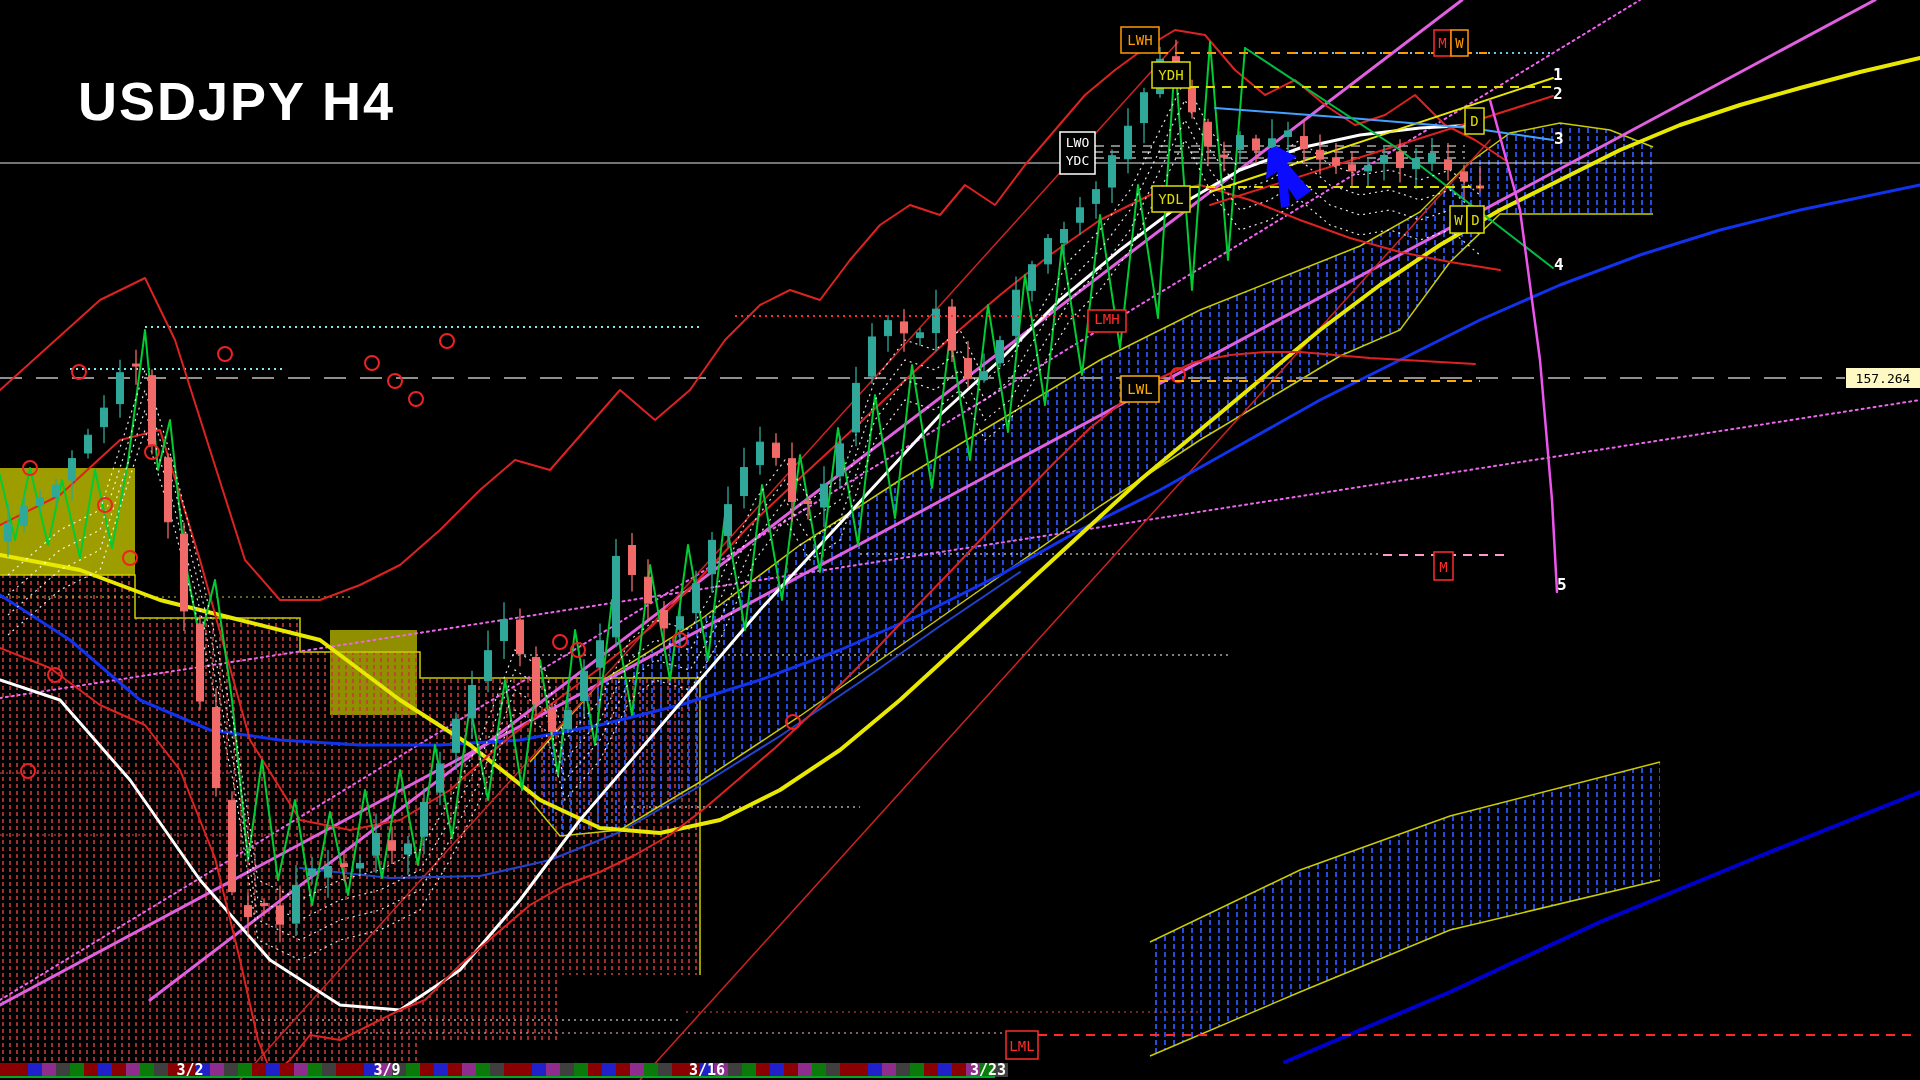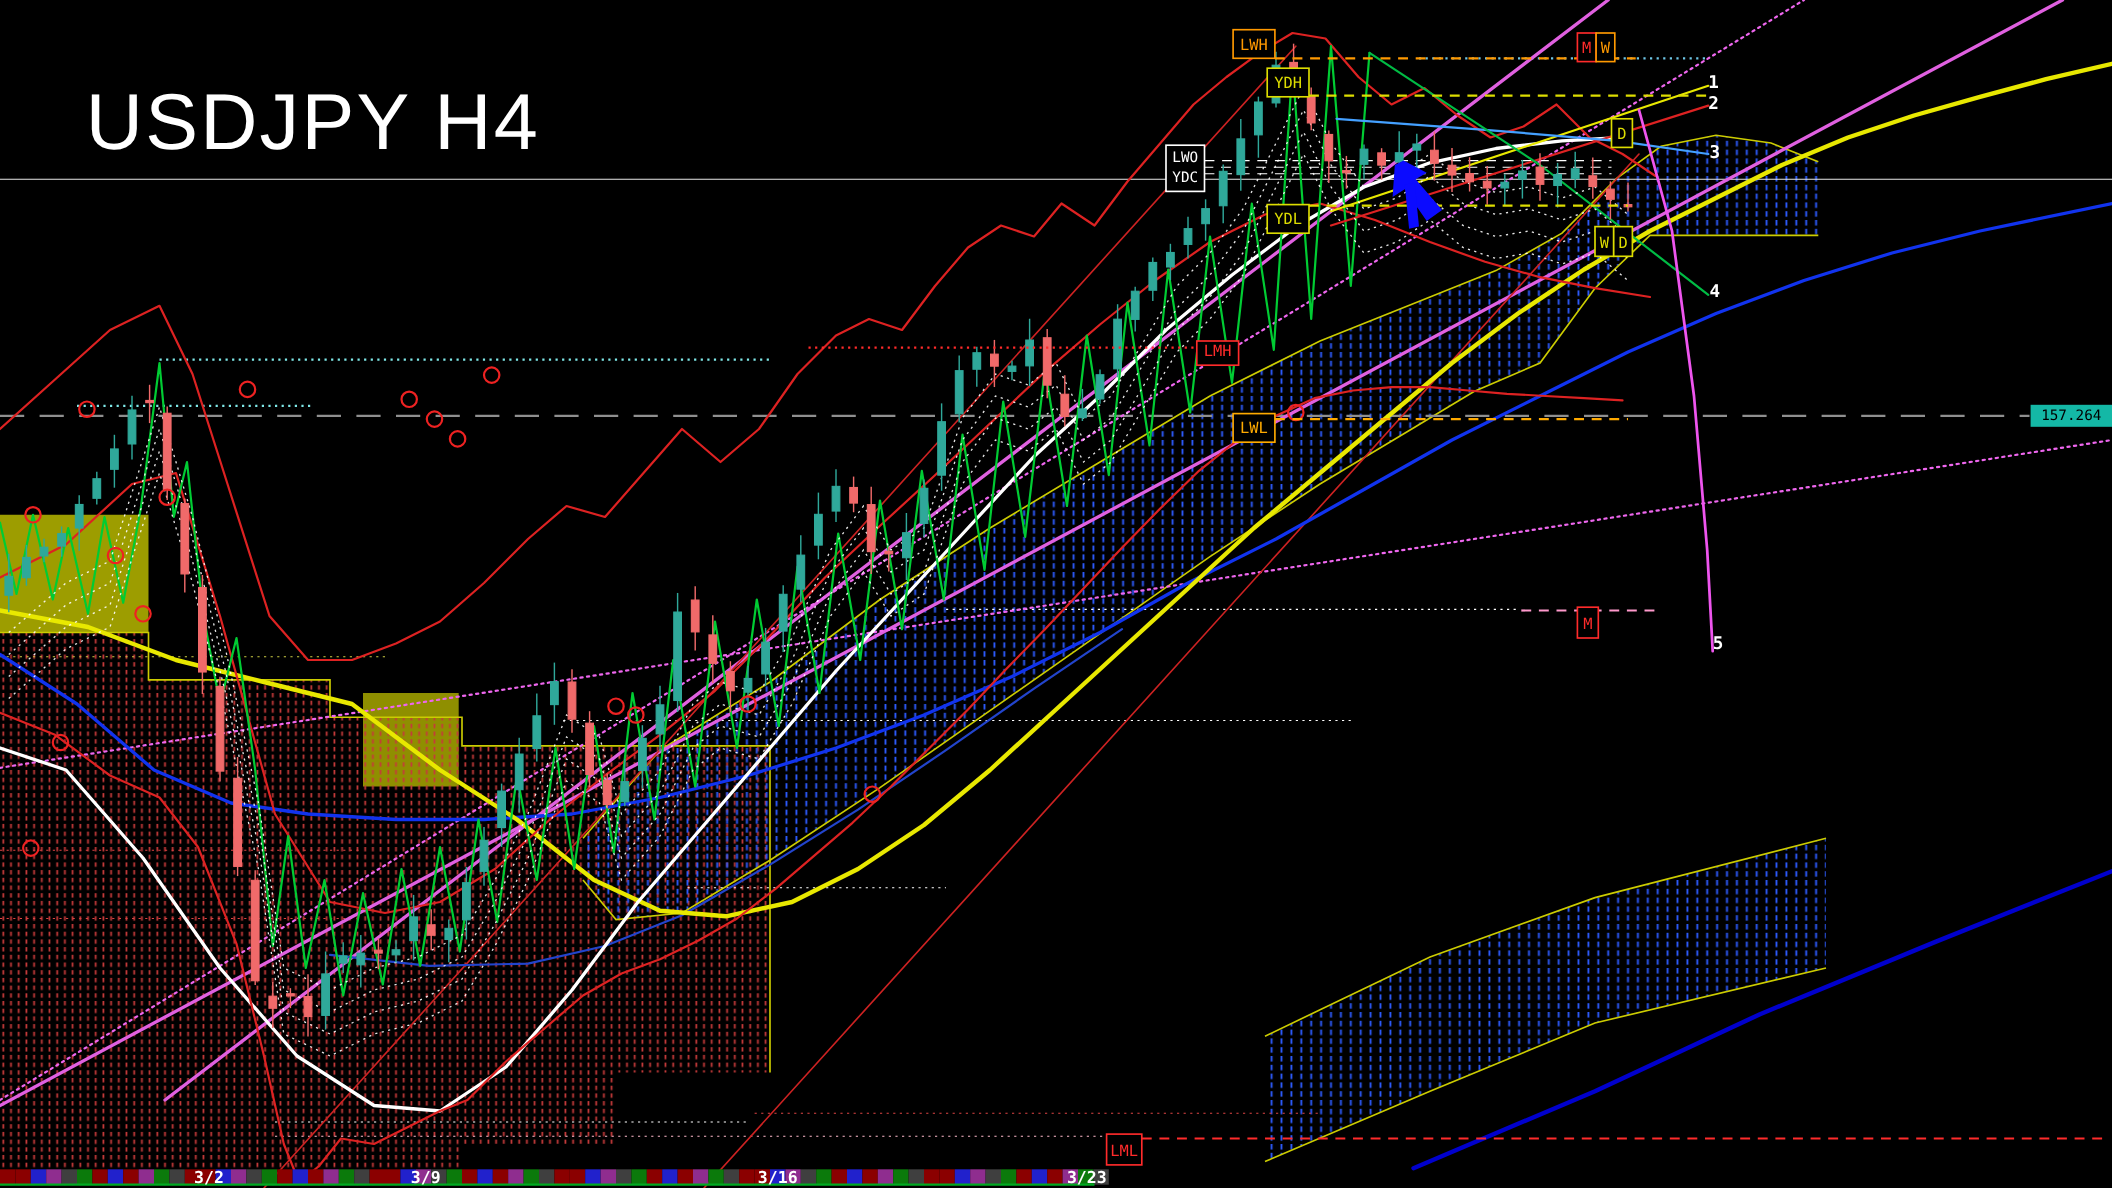--- a/index.html
+++ b/index.html
@@ -1,22 +1,22 @@
 <!DOCTYPE html>
 <html><head>
 <meta charset="utf-8">
 <style>
   html,body{margin:0;padding:0;background:#000;}
   body{width:1920px;height:1080px;position:relative;overflow:hidden;
        font-family:"Liberation Sans",sans-serif;}
-  #chart-title{position:absolute;left:78px;top:70px;font-size:72px;color:#fff;
-       letter-spacing:2px;font-weight:400;z-index:5;}
+  #chart-title{position:absolute;left:78px;top:70px;font-size:54px;color:#fff;
+       letter-spacing:2px;font-weight:700;z-index:5;}
   #chart{position:absolute;left:0;top:0;z-index:1;}
   #price-tag{position:absolute;left:1846px;top:368px;width:74px;height:20px;
-       background:#14b8a6;color:#000;font:13px "DejaVu Sans Mono",monospace;
+       background:#fef9c3;color:#000;font:13px "DejaVu Sans Mono",monospace;
        display:flex;align-items:center;justify-content:center;z-index:6;}
   text{font-family:"DejaVu Sans Mono",monospace;}
 </style>
 </head>
 <body>
 
 <div id="chart-title">USDJPY H4</div>
 
 <svg id="chart" width="1920" height="1080" viewBox="0 0 1920 1080">
   <defs>

